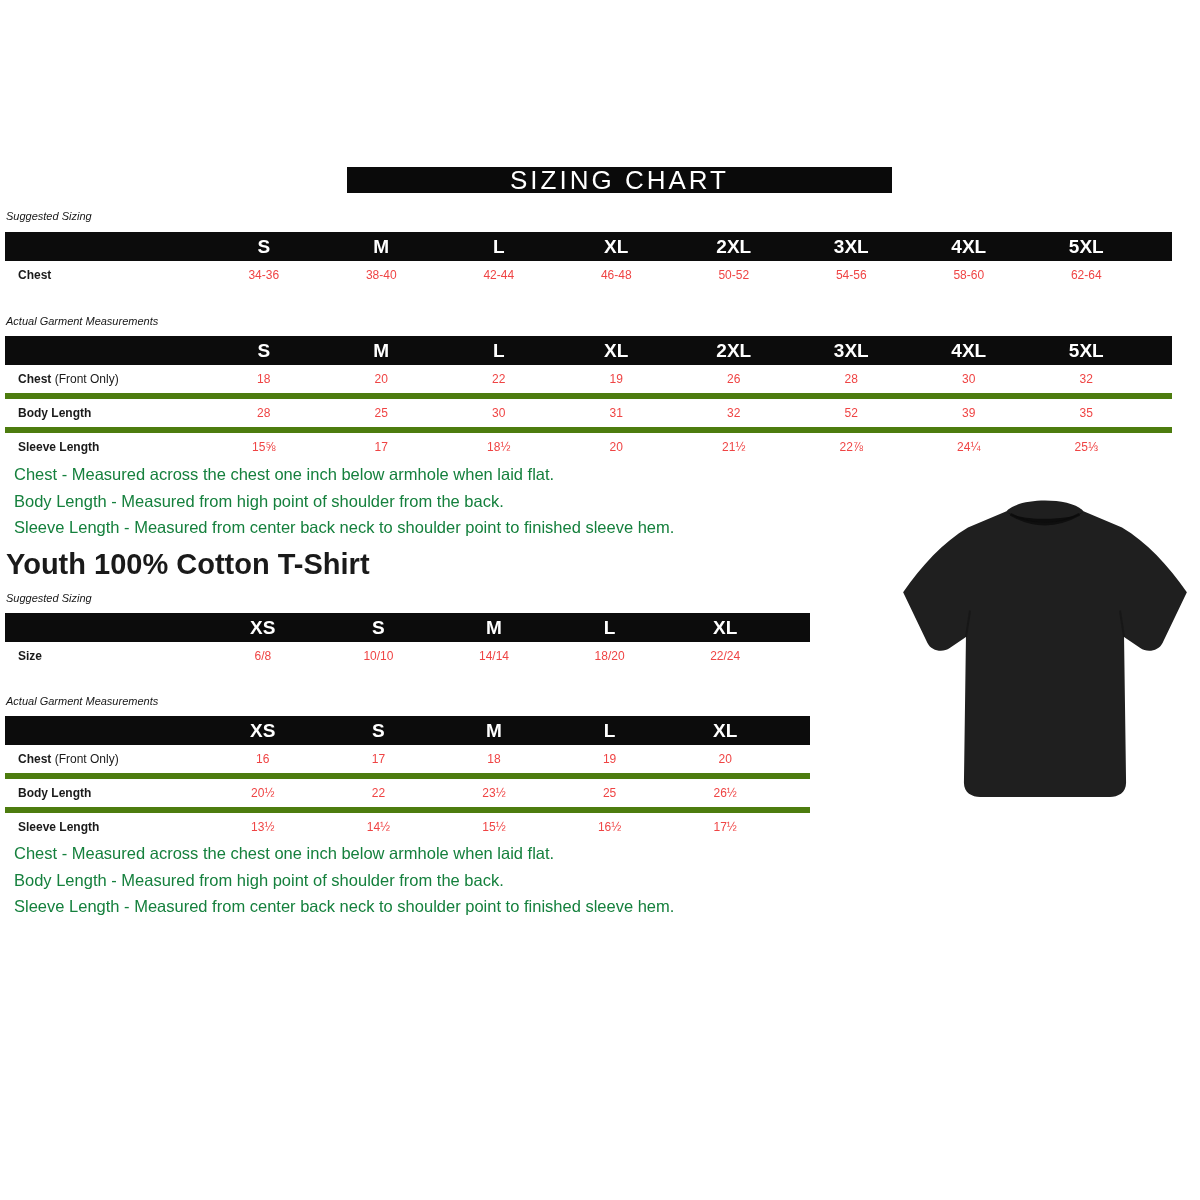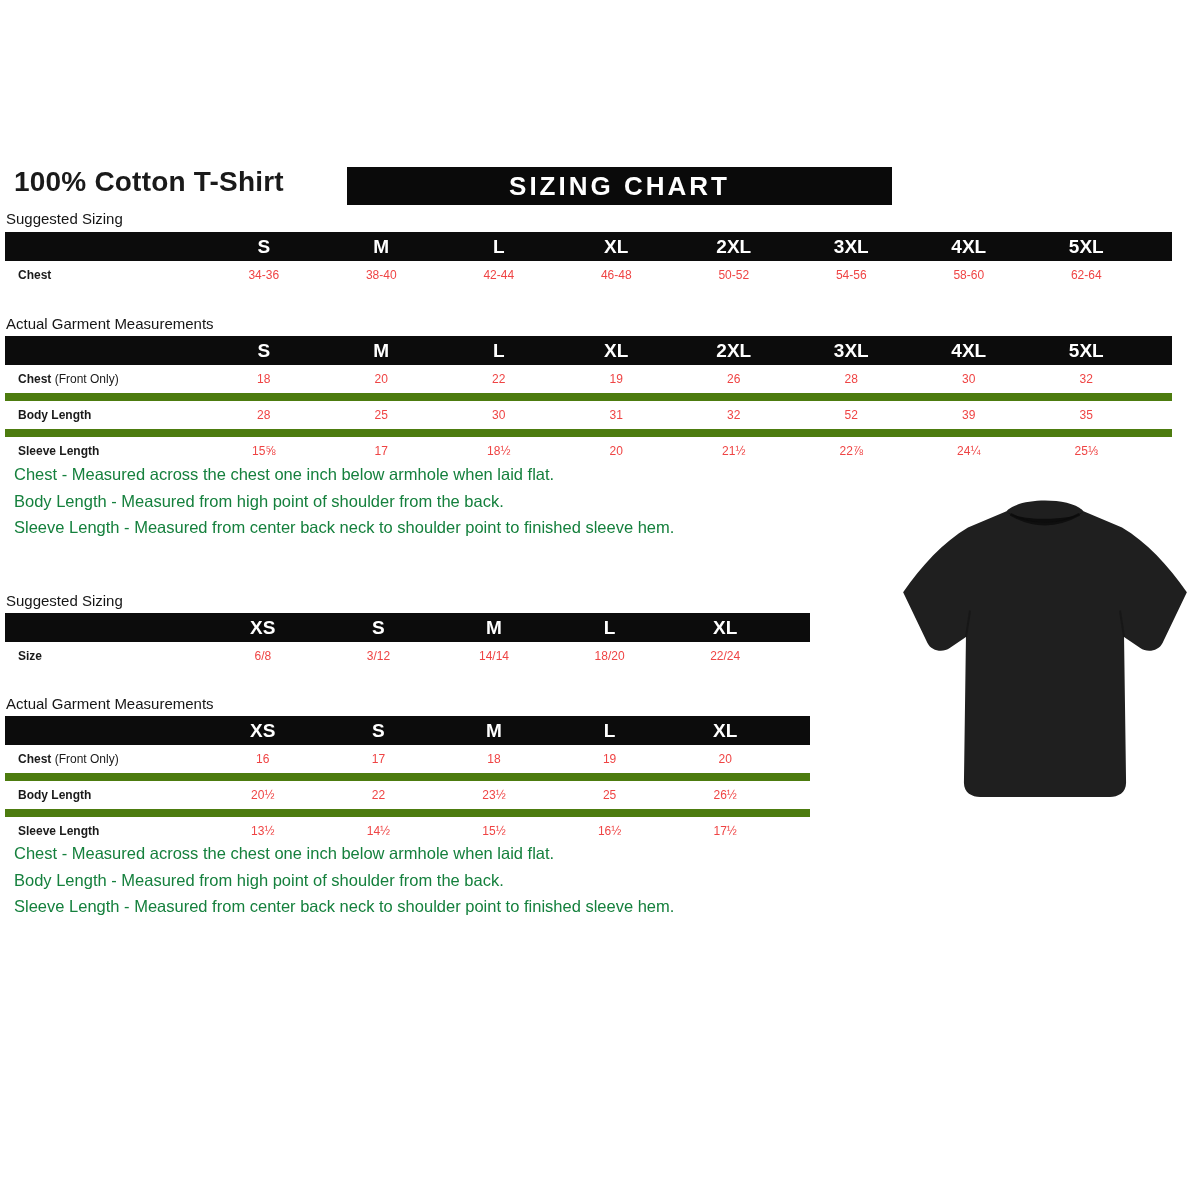--- a/index.html
+++ b/index.html
@@ -3,48 +3,47 @@
 <meta charset="utf-8">
 <style>
   html,body{margin:0;padding:0;background:#fff;}
   #page{
     position:relative;width:1200px;height:1200px;background:#ffffff;overflow:hidden;
     font-family:"Liberation Sans","DejaVu Sans",sans-serif;color:#1a1a1a;
   }
   
   .page-title{position:absolute;left:14px;top:166px;font-size:28px;font-weight:600;letter-spacing:.2px;}
   .banner{
-    position:absolute;left:347px;top:167px;width:545px;height:38px;background:#0a0a0a;
+    position:absolute;left:347px;top:167px;width:545px;height:26px;background:#0a0a0a;
     display:flex;align-items:center;justify-content:center;
-    color:#fff;font-weight:bold;font-size:26px;letter-spacing:3px;
+    color:#fff;font-weight:normal;font-size:26px;letter-spacing:3px;
   }
-  .section-label{position:absolute;font-size:15px;color:#161616;}
+  .section-label{position:absolute;font-size:11px;color:#161616;font-style:italic;}
   .youth-title{position:absolute;left:6px;top:548px;font-size:29px;font-weight:bold;}
   
   .tbl{position:absolute;left:5px;}
   .tbl .hdr{display:flex;align-items:center;background:#0c0c0c;height:29px;}
   .tbl .hdr .c{flex:1;text-align:center;color:#ffffff;font-weight:bold;font-size:19px;}
   .tbl .row{display:flex;align-items:center;height:28px;font-size:12px;}
   .tbl .lab{width:200px;box-sizing:border-box;padding-left:13px;}
   .tbl .row .lab b{font-weight:bold;}
   .tbl .row .c{flex:1;text-align:center;color:#ef4444;}
   .tbl .pad{width:27px;}
-  .tbl.lined .row + .row{border-top:8px solid #4d7c0f;}
+  .tbl.lined .row + .row{border-top:6px solid #4d7c0f;}
   
   .notes{position:absolute;left:14px;}
   .notes p{margin:0;font-size:16.5px;line-height:26.5px;color:#15803d;}
   
   .tee{position:absolute;left:893px;top:487px;width:304px;height:318px;}
 </style>
 </head>
 <body>
 
 <div id="page">
 
-  <div class="page-title">100% Cotton T-Shirt</div>
   <div class="banner">
     <span>SIZING CHART</span>
   </div>
 
   <div class="section-label" style="left:6px;top:210px;">Suggested Sizing</div>
   <div class="tbl" style="top:232px;width:1167px;">
     <div class="hdr">
       <div class="lab"></div>
       <div class="c">S</div>
       <div class="c">M</div>
@@ -121,36 +120,37 @@
       <div class="pad"></div>
     </div>
   </div>
 
   <div class="notes" style="top:461px;">
     <p>Chest - Measured across the chest one inch below armhole when laid flat.</p>
     <p>Body Length - Measured from high point of shoulder from the back.</p>
     <p>Sleeve Length - Measured from center back neck to shoulder point to finished sleeve hem.</p>
   </div>
 
+  <div class="youth-title">Youth 100% Cotton T-Shirt</div>
 
   <div class="section-label" style="left:6px;top:592px;">Suggested Sizing</div>
   <div class="tbl" style="top:613px;width:805px;">
     <div class="hdr">
       <div class="lab"></div>
       <div class="c">XS</div>
       <div class="c">S</div>
       <div class="c">M</div>
       <div class="c">L</div>
       <div class="c">XL</div>
       <div class="pad"></div>
     </div>
     <div class="row">
       <div class="lab"><b>Size</b></div>
       <div class="c">6/8</div>
-      <div class="c">3/12</div>
+      <div class="c">10/10</div>
       <div class="c">14/14</div>
       <div class="c">18/20</div>
       <div class="c">22/24</div>
       <div class="pad"></div>
     </div>
   </div>
 
   <div class="section-label" style="left:6px;top:695px;">Actual Garment Measurements</div>
   <div class="tbl lined" style="top:716px;width:805px;">
     <div class="hdr">

